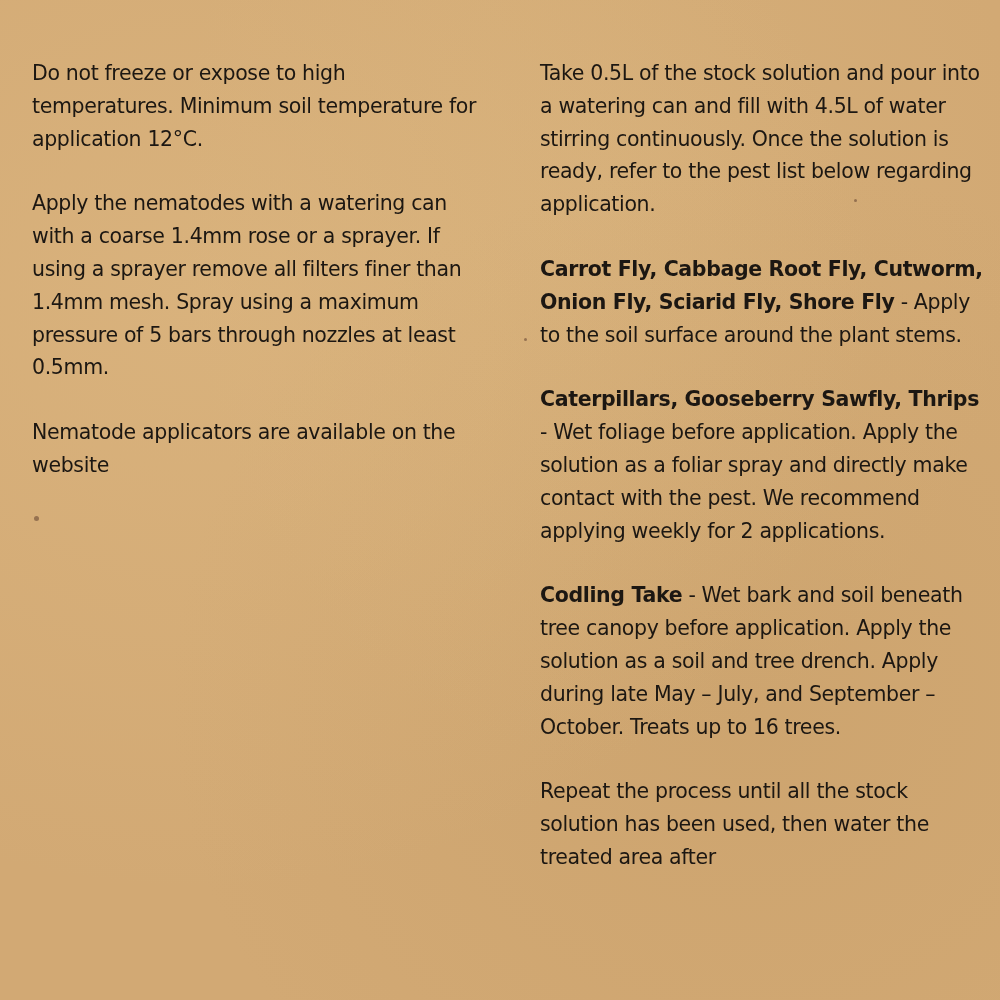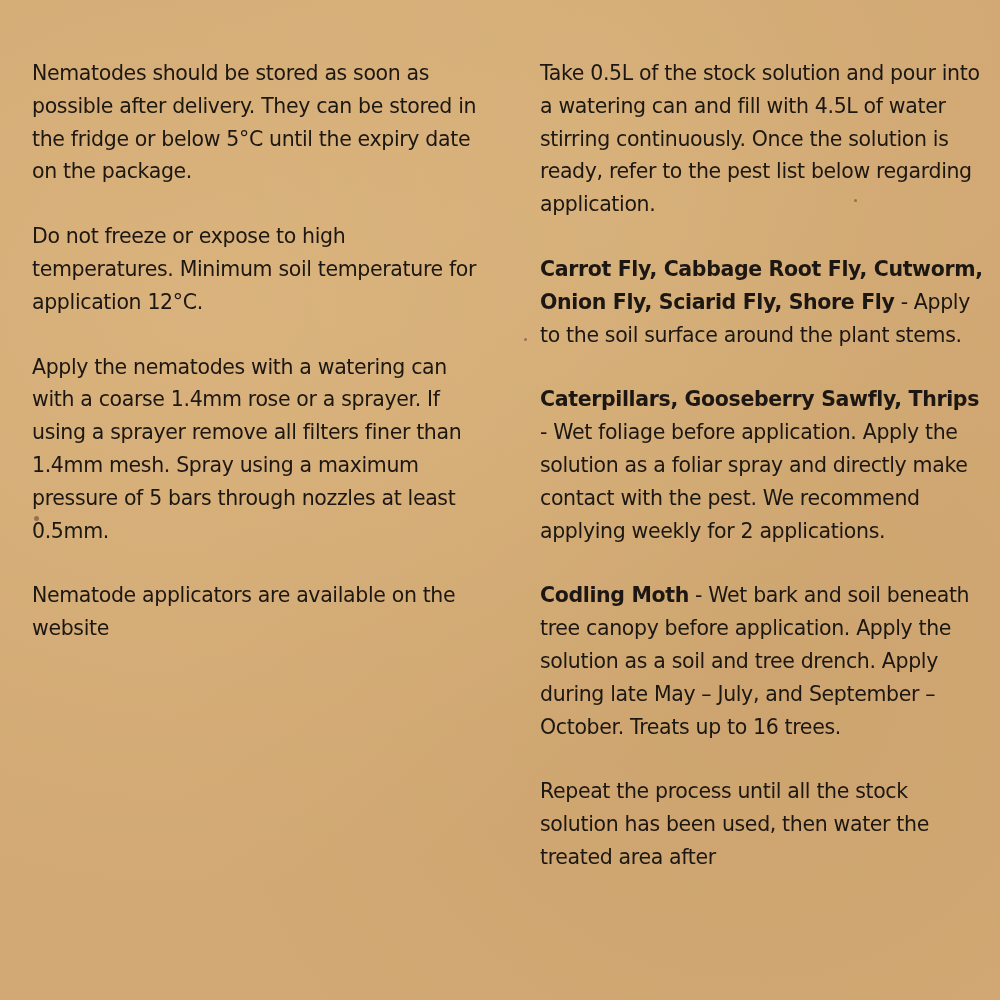--- a/index.html
+++ b/index.html
@@ -22,31 +22,30 @@
   .speck { position: absolute; border-radius: 50%; background: #6b4a35; opacity: 0.6; }
 </style>
 </head>
 <body>
 
 <div class="speck" style="left:34px;top:516px;width:5px;height:5px;"></div>
 <div class="speck" style="left:524px;top:338px;width:3px;height:3px;"></div>
 <div class="speck" style="left:854px;top:199px;width:3px;height:3px;"></div>
 
 <div class="col col-left">
-  <p class="para" style="margin-bottom:32px;">Nematodes should be stored as soon as possible after delivery. They can be stored in the fridge or below 5°C until the expiry date on the package.</p>
   <p class="para" style="margin-bottom:32px;">Do not freeze or expose to high temperatures. Minimum soil temperature for application 12°C.</p>
   <p class="para" style="margin-bottom:32px;">Apply the nematodes with a watering can with a coarse 1.4mm rose or a sprayer. If using a sprayer remove all filters finer than 1.4mm mesh. Spray using a maximum pressure of 5 bars through nozzles at least 0.5mm.</p>
   <p class="para" style="margin-bottom:6px;">Nematode applicators are available on the website</p>
 </div>
 
 <div class="col col-right">
   <p class="para" style="margin-bottom:32px;">Take 0.5L of the stock solution and pour into a watering can and fill with 4.5L of water stirring continuously. Once the solution is ready, refer to the pest list below regarding application.</p>
   <p class="para" style="margin-bottom:32px;">
     <span class="pest-name">Carrot Fly, Cabbage Root Fly, Cutworm, Onion Fly, Sciarid Fly, Shore Fly</span><span> - Apply to the soil surface around the plant stems.</span>
   </p>
   <p class="para" style="margin-bottom:32px;">
     <span class="pest-name">Caterpillars, Gooseberry Sawfly, Thrips</span><span> - Wet foliage before application. Apply the solution as a foliar spray and directly make contact with the pest. We recommend applying weekly for 2 applications.</span>
   </p>
   <p class="para" style="margin-bottom:32px;">
-    <span class="pest-name">Codling Moth</span><span> - Wet bark and soil beneath tree canopy before application. Apply the solution as a soil and tree drench. Apply during late May – July, and September – October. Treats up to 16 trees.</span>
+    <span class="pest-name">Codling Take</span><span> - Wet bark and soil beneath tree canopy before application. Apply the solution as a soil and tree drench. Apply during late May – July, and September – October. Treats up to 16 trees.</span>
   </p>
   <p class="para">Repeat the process until all the stock solution has been used, then water the treated area after</p>
 </div>
 
 </body></html>

